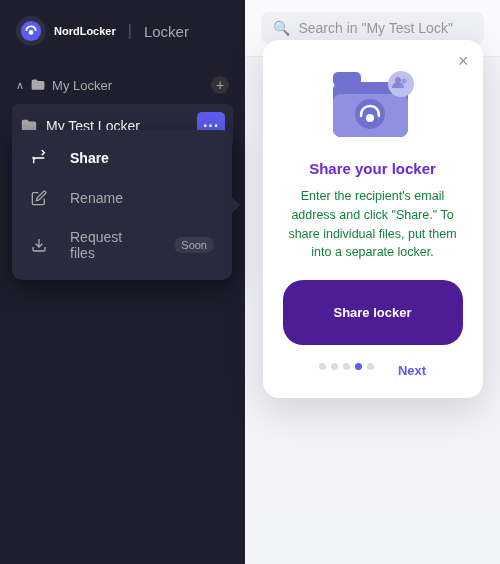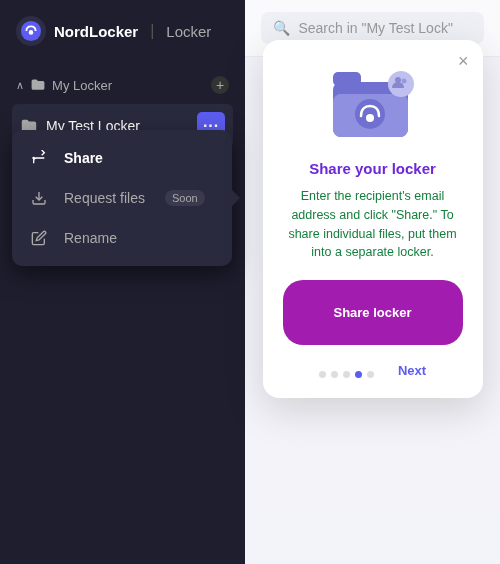--- a/index.html
+++ b/index.html
@@ -42,21 +42,21 @@
       justify-content: center;
       flex-shrink: 0;
     }
 
     .logo-circle svg {
       width: 22px;
       height: 22px;
     }
 
     .brand-name {
-      font-size: 15px;
+      font-size: 11px;
       font-weight: 600;
       color: #fff;
     }
 
     .brand-divider {
       color: #555;
       margin: 0 4px;
     }
 
     .brand-sub {
@@ -171,21 +171,21 @@
       top: 50%;
       transform: translateY(-50%);
       border: 8px solid transparent;
       border-left-color: #2a2a3e;
       border-right: none;
     }
 
     .menu-item {
       display: flex;
       align-items: center;
-      gap: 16px;
+      gap: 22px;
       padding: 11px 18px;
       cursor: pointer;
       font-size: 14px;
       color: #fff;
       font-weight: 400;
     }
 
     .menu-item.active {
       font-weight: 600;
     }
@@ -320,21 +320,21 @@
     }
 
     .modal-desc {
       font-size: 12.5px;
       color: #15803d;
       line-height: 1.5;
       margin-bottom: 18px;
     }
 
     .modal-btn {
-      background: #a21caf;
+      background: #4c1d95;
       color: #fff;
       border: none;
       border-radius: 20px;
       padding: 25px 24px;
       font-size: 13px;
       font-weight: 600;
       cursor: pointer;
       width: 100%;
       margin-bottom: 16px;
     }
@@ -352,21 +352,21 @@
       border-radius: 50%;
       background: #ddd;
     }
 
     .dot.active {
       background: #5c5cf0;
     }
 
     .modal-footer {
       display: flex;
-      align-items: flex-end;
+      align-items: flex-start;
       justify-content: center;
       gap: 24px;
       margin-top: 2px;
     }
 
     .next-link {
       color: #5c5cf0;
       font-size: 13px;
       font-weight: 600;
       cursor: pointer;
@@ -423,37 +423,37 @@
           <path d="M4 20v-4a4 4 0 014-4h12M16 8l4-4-4-4"></path>
           <circle cx="4" cy="12" r="2" fill="#fff" stroke="none"></circle>
         </svg>
       </span>
       <span>Share</span>
     </div>
 
     <div class="menu-item">
       <span class="menu-icon">
         <svg width="16" height="16" viewBox="0 0 24 24" fill="none" stroke="#aaa" stroke-width="2">
+          <path d="M11 4H4a2 2 0 00-2 2v14a2 2 0 002 2h14a2 2 0 002-2v-7"></path>
+          <path d="M18.5 2.5a2.121 2.121 0 013 3L12 15l-4 1 1-4 9.5-9.5z"></path>
+        </svg>
+      </span>
+      <span style="color:#aaa">Rename</span>
+    </div>
+
+    <div class="menu-item">
+      <span class="menu-icon">
+        <svg width="16" height="16" viewBox="0 0 24 24" fill="none" stroke="#aaa" stroke-width="2">
           <path d="M21 15v4a2 2 0 01-2 2H5a2 2 0 01-2-2v-4"></path>
           <polyline points="7 10 12 15 17 10"></polyline>
           <line x1="12" y1="15" x2="12" y2="3"></line>
         </svg>
       </span>
       <span style="color:#aaa">Request files</span>
       <span class="soon-badge">Soon</span>
-    </div>
-
-    <div class="menu-item">
-      <span class="menu-icon">
-        <svg width="16" height="16" viewBox="0 0 24 24" fill="none" stroke="#aaa" stroke-width="2">
-          <path d="M11 4H4a2 2 0 00-2 2v14a2 2 0 002 2h14a2 2 0 002-2v-7"></path>
-          <path d="M18.5 2.5a2.121 2.121 0 013 3L12 15l-4 1 1-4 9.5-9.5z"></path>
-        </svg>
-      </span>
-      <span style="color:#aaa">Rename</span>
     </div>
 
   </div>
 </div>
 
 <div class="main-content">
 
   <div class="main-header">
     <div class="search-bar">
       <span class="search-icon">🔍</span>

